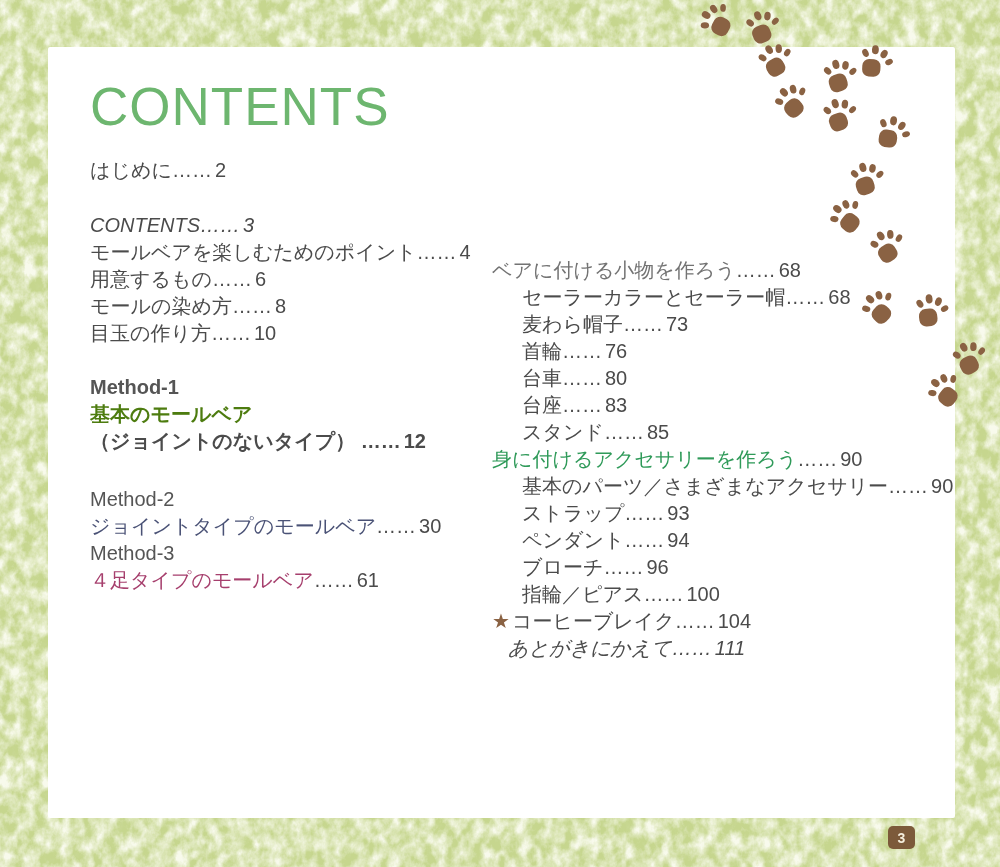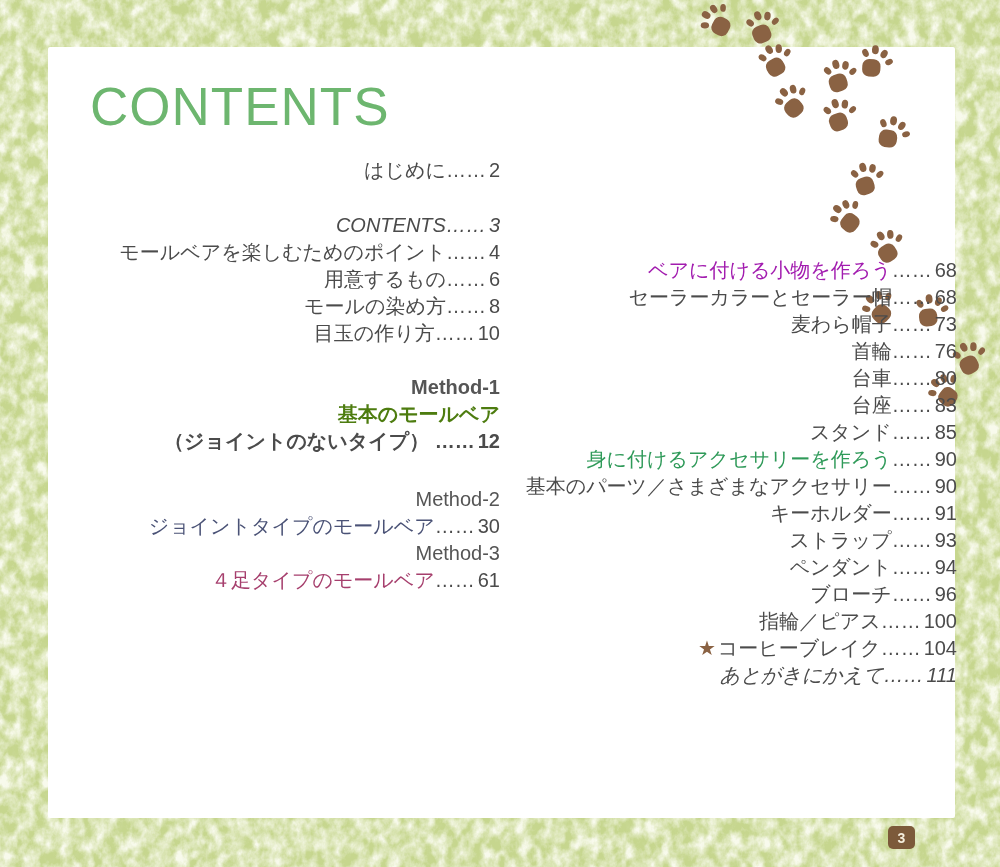--- a/index.html
+++ b/index.html
@@ -12,21 +12,21 @@
   html,body{width:1000px;height:867px;overflow:hidden;background:#fff;}
   body{font-family:"Liberation Sans","DejaVu Sans",sans-serif;}
   .stage{position:relative;width:1000px;height:867px;overflow:hidden;}
   .bg{position:absolute;left:0;top:0;z-index:0;}
   .page-white{
     position:absolute;left:48px;top:47px;width:907px;height:771px;
     background:#ffffff;z-index:1;border-radius:2px;
   }
   .paw-layer{position:absolute;left:0;top:0;width:1000px;height:867px;z-index:2;}
   .paw{position:absolute;width:38px;height:38px;}
-  .content{position:absolute;left:0;top:0;width:1000px;height:632px;z-index:3;text-align:right;}
+  .content{position:absolute;left:0;top:0;width:1000px;height:632px;z-index:3;}
   .page-title{
     position:absolute;left:90px;top:80px;
     font-size:53px;font-weight:300;letter-spacing:1px;
     color:var(--title-green);line-height:1.0;
   }
   .col{position:absolute;font-size:20px;line-height:27px;color:var(--text-gray);white-space:nowrap;}
   .col-left{left:90px;top:157px;width:410px;}
   .col-right{left:492px;top:257px;width:465px;}
   .row{white-space:nowrap;}
   .row .pg{margin-left:3px;}
@@ -145,33 +145,32 @@
         <div class="mt-lg">
           <div class="row method-name">Method-2</div>
           <div class="row"><span class="lbl" style="color: rgb(74, 82, 118);">ジョイントタイプのモールベア</span><span class="leader">……</span><span class="pg">30</span></div>
         </div>
         <div class="mt-sm">
           <div class="row method-name">Method-3</div>
           <div class="row"><span class="lbl" style="color: rgb(166, 63, 109);">４足タイプのモールベア</span><span class="leader">……</span><span class="pg">61</span></div>
         </div>
       </div>
     <div class="col col-right" id="col-right">
-        <div class="row"><span class="lbl" style="color: #a21caf; margin-top: 21px;">ベアに付ける小物を作ろう</span><span class="leader">……</span><span class="pg">68</span></div>
+        <div class="row"><span class="lbl" style="color: #737373; margin-top: 21px;">ベアに付ける小物を作ろう</span><span class="leader">……</span><span class="pg">68</span></div>
         <div class="indent">
           <div class="row"><span class="lbl">セーラーカラーとセーラー帽</span><span class="leader">……</span><span class="pg">68</span></div>
           <div class="row"><span class="lbl">麦わら帽子</span><span class="leader">……</span><span class="pg">73</span></div>
           <div class="row"><span class="lbl">首輪</span><span class="leader">……</span><span class="pg">76</span></div>
           <div class="row"><span class="lbl">台車</span><span class="leader">……</span><span class="pg">80</span></div>
           <div class="row"><span class="lbl">台座</span><span class="leader">……</span><span class="pg">83</span></div>
           <div class="row"><span class="lbl">スタンド</span><span class="leader">……</span><span class="pg">85</span></div>
         </div>
         <div class="row mt-sm"><span class="lbl" style="color: rgb(47, 154, 89);">身に付けるアクセサリーを作ろう</span><span class="leader">……</span><span class="pg">90</span></div>
         <div class="indent">
           <div class="row"><span class="lbl">基本のパーツ／さまざまなアクセサリー</span><span class="leader">……</span><span class="pg">90</span></div>
-          <div class="row"><span class="lbl">キーホルダー</span><span class="leader">……</span><span class="pg">91</span></div>
           <div class="row"><span class="lbl">ストラップ</span><span class="leader">……</span><span class="pg">93</span></div>
           <div class="row"><span class="lbl">ペンダント</span><span class="leader">……</span><span class="pg">94</span></div>
           <div class="row"><span class="lbl">ブローチ</span><span class="leader">……</span><span class="pg">96</span></div>
           <div class="row"><span class="lbl">指輪／ピアス</span><span class="leader">……</span><span class="pg">100</span></div>
         </div>
         <div class="row mt-sm"><span class="star" style="color: rgb(138, 98, 67);">★</span><span class="lbl">コーヒーブレイク</span><span class="leader">……</span><span class="pg">104</span></div>
         <div class="row footer-indent"><span class="lbl">あとがきにかえて</span><span class="leader">……</span><span class="pg">111</span></div>
       </div>
   </div>
 

